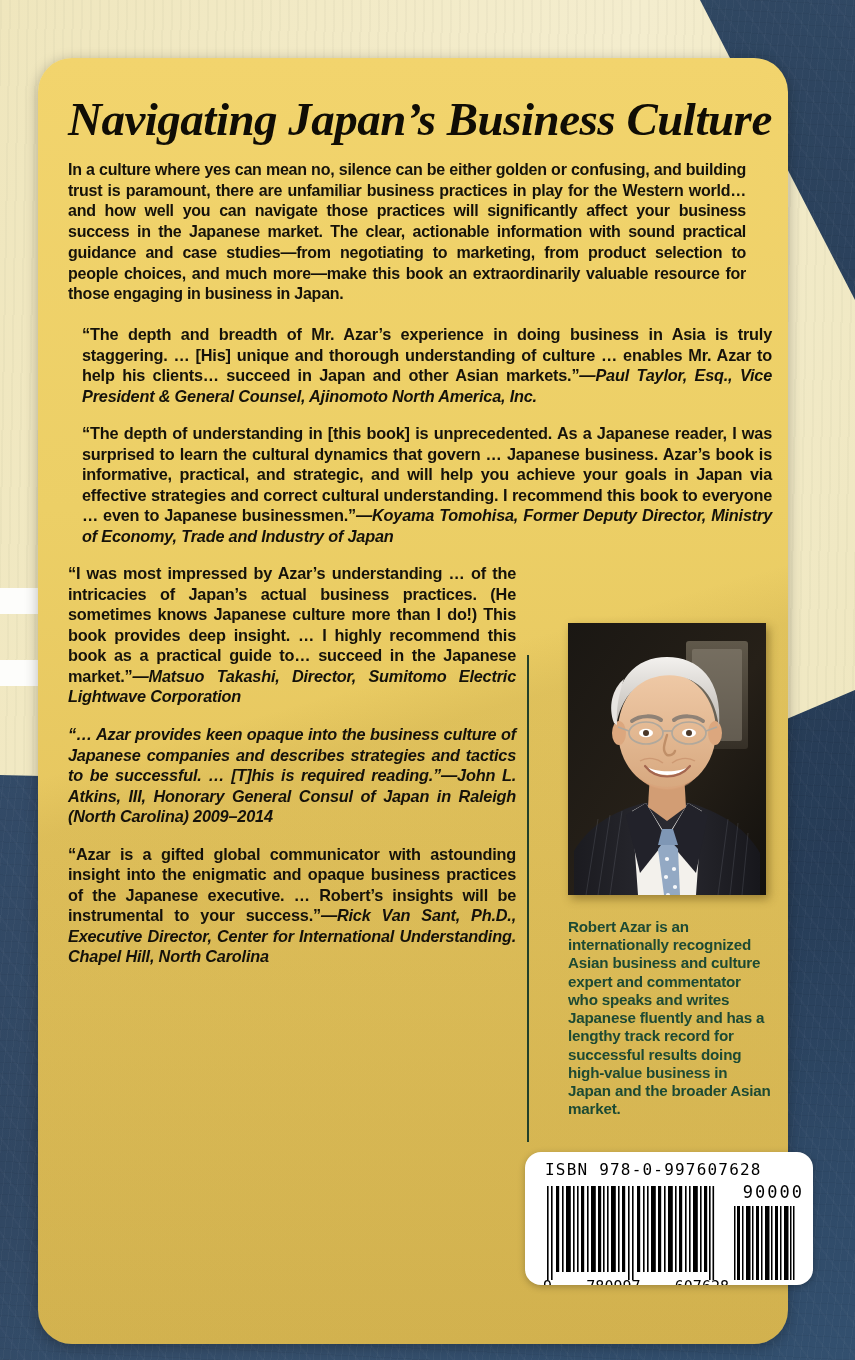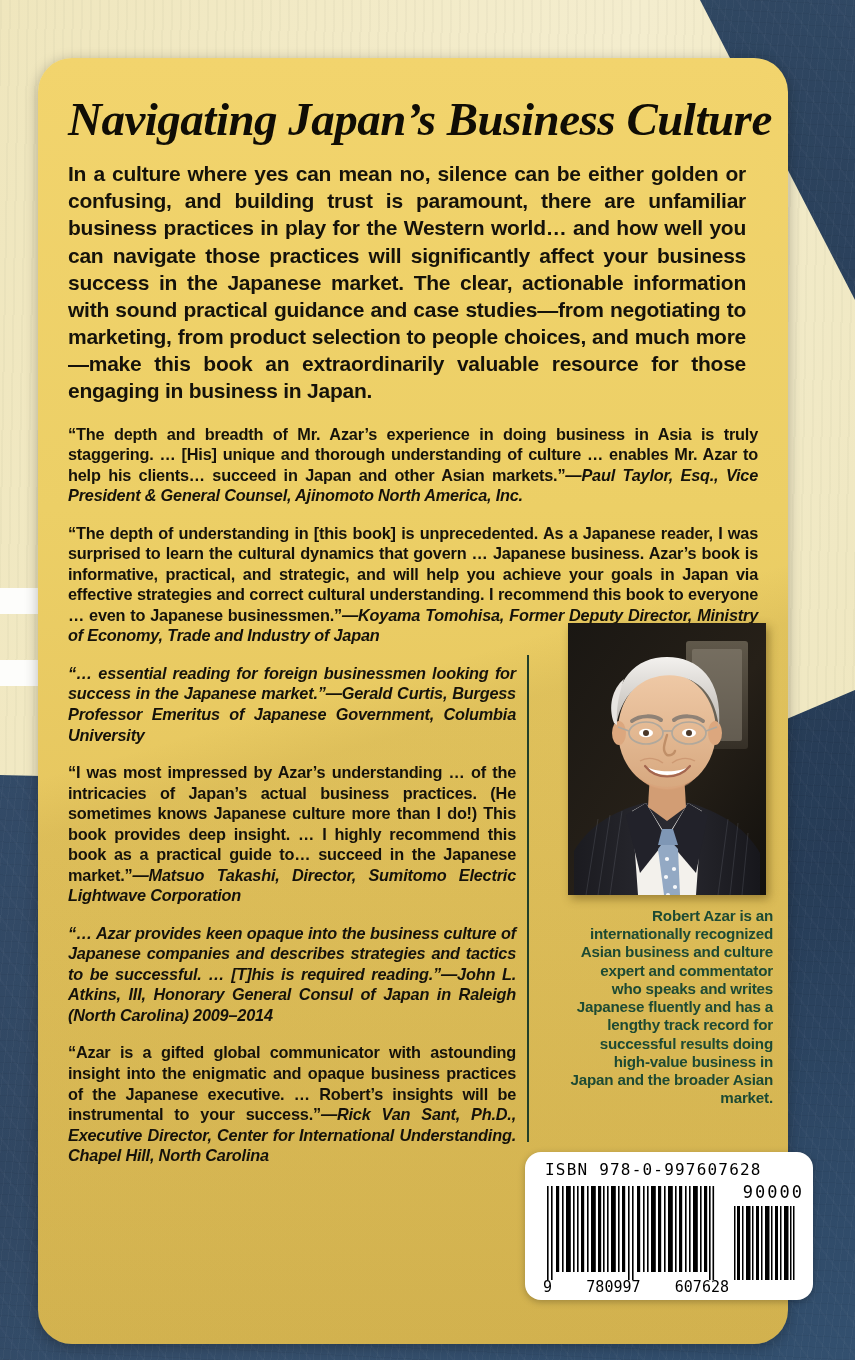--- a/index.html
+++ b/index.html
@@ -58,37 +58,37 @@
   
   .title{
     font-family:"Liberation Serif", serif;
     font-weight:bold;font-style:italic;
     font-size:47px;line-height:1.02;
     color:#100d05;letter-spacing:-0.5px;
     margin:12px 0 16px 0;white-space:nowrap;
   }
 
   .blurb{
-    font-size:21px;line-height:1.295;
+    font-size:16px;line-height:1.295;
     font-weight:bold;color:#15120a;
     text-align:justify;text-justify:inter-word;
     margin:0 12px 19px 0;
     letter-spacing:-0.25px;
   }
 
   .quote{
     font-size:16.3px;line-height:1.26;
     color:#15120a;text-align:justify;
     margin:0 0 17px 0;letter-spacing:-0.2px;
   }
   .quote .q-text{font-weight:600;}
   .quote.italic .q-text{font-style:italic;font-weight:600;}
   .quote .q-attr{font-weight:bold;font-style:italic;}
 
-  .col-wide{width:100%;}
+  .col-wide{width:100%;margin-left:14px;}
   .col-narrow{width:448px;}
 
   
   .divider{
     position:absolute;left:489px;top:597px;width:2px;height:487px;
     background:#22402a;
   }
 
   
   .right-col{
@@ -96,29 +96,29 @@
   }
   .photo-frame{
     width:198px;height:272px;
     background:#111;
     box-shadow:3px 4px 9px rgba(80,60,10,.45);
     overflow:hidden;position:relative;
   }
   .photo-frame svg{display:block;width:198px;height:272px;}
 
   .bio{
-    margin-top:12px;width:205px;
+    margin-top:23px;width:205px;
     font-size:15.2px;line-height:1.20;
     font-weight:bold;color:#1d4a33;
-    text-align:right;letter-spacing:-0.2px;
+    text-align:left;letter-spacing:-0.2px;
   }
 
   
   .barcode-box{
-    position:absolute;left:525px;top:1152px;width:288px;height:148px;
+    position:absolute;left:525px;top:1152px;width:288px;height:133px;
     background:#ffffff;border-radius:16px;
     box-shadow:0 2px 7px rgba(0,0,0,.25);
     overflow:hidden;
   }
   .isbn-line{
     position:absolute;left:20px;top:8px;
     font-family:"DejaVu Sans Mono", monospace;
     font-size:16px;letter-spacing:1.2px;color:#000;white-space:nowrap;
   }
   .price-line{
@@ -157,23 +157,20 @@
       <div class="col-wide">
         <p class="quote">
           <span class="q-text">“The depth and breadth of Mr. Azar’s experience in doing business in Asia is truly staggering. … [His] unique and thorough understanding of culture … enables Mr. Azar to help his clients… succeed in Japan and other Asian markets.”</span><span class="q-attr">—Paul Taylor, Esq., Vice President &amp; General Counsel, Ajinomoto North America, Inc.</span>
         </p>
         <p class="quote">
           <span class="q-text">“The depth of understanding in [this book] is unprecedented. As a Japanese reader, I was surprised to learn the cultural dynamics that govern … Japanese business. Azar’s book is informative, practical, and strategic, and will help you achieve your goals in Japan via effective strategies and correct cultural understanding. I recommend this book to everyone … even to Japanese businessmen.”</span><span class="q-attr">—Koyama Tomohisa, Former Deputy Director, Ministry of Economy, Trade and Industry of Japan</span>
         </p>
       </div>
 
       <div class="col-narrow">
-        <p class="quote italic">
-          <span class="q-text">“… essential reading for foreign businessmen looking for success in the Japanese market.”</span><span class="q-attr">—Gerald Curtis, Burgess Professor Emeritus of Japanese Government, Columbia University</span>
-        </p>
         <p class="quote">
           <span class="q-text">“I was most impressed by Azar’s understanding … of the intricacies of Japan’s actual business practices. (He sometimes knows Japanese culture more than I do!) This book provides deep insight. … I highly recommend this book as a practical guide to… succeed in the Japanese market.”</span><span class="q-attr">—Matsuo Takashi, Director, Sumitomo Electric Lightwave Corporation</span>
         </p>
         <p class="quote italic">
           <span class="q-text">“… Azar provides keen opaque into the business culture of Japanese companies and describes strategies and tactics to be successful. … [T]his is required reading.”</span><span class="q-attr">—John L. Atkins, III, Honorary General Consul of Japan in Raleigh (North Carolina) 2009–2014</span>
         </p>
         <p class="quote">
           <span class="q-text">“Azar is a gifted global communicator with astounding insight into the enigmatic and opaque business practices of the Japanese executive. … Robert’s insights will be instrumental to your success.”</span><span class="q-attr">—Rick Van Sant, Ph.D., Executive Director, Center for International Understanding. Chapel Hill, North Carolina</span>
         </p>
       </div>

